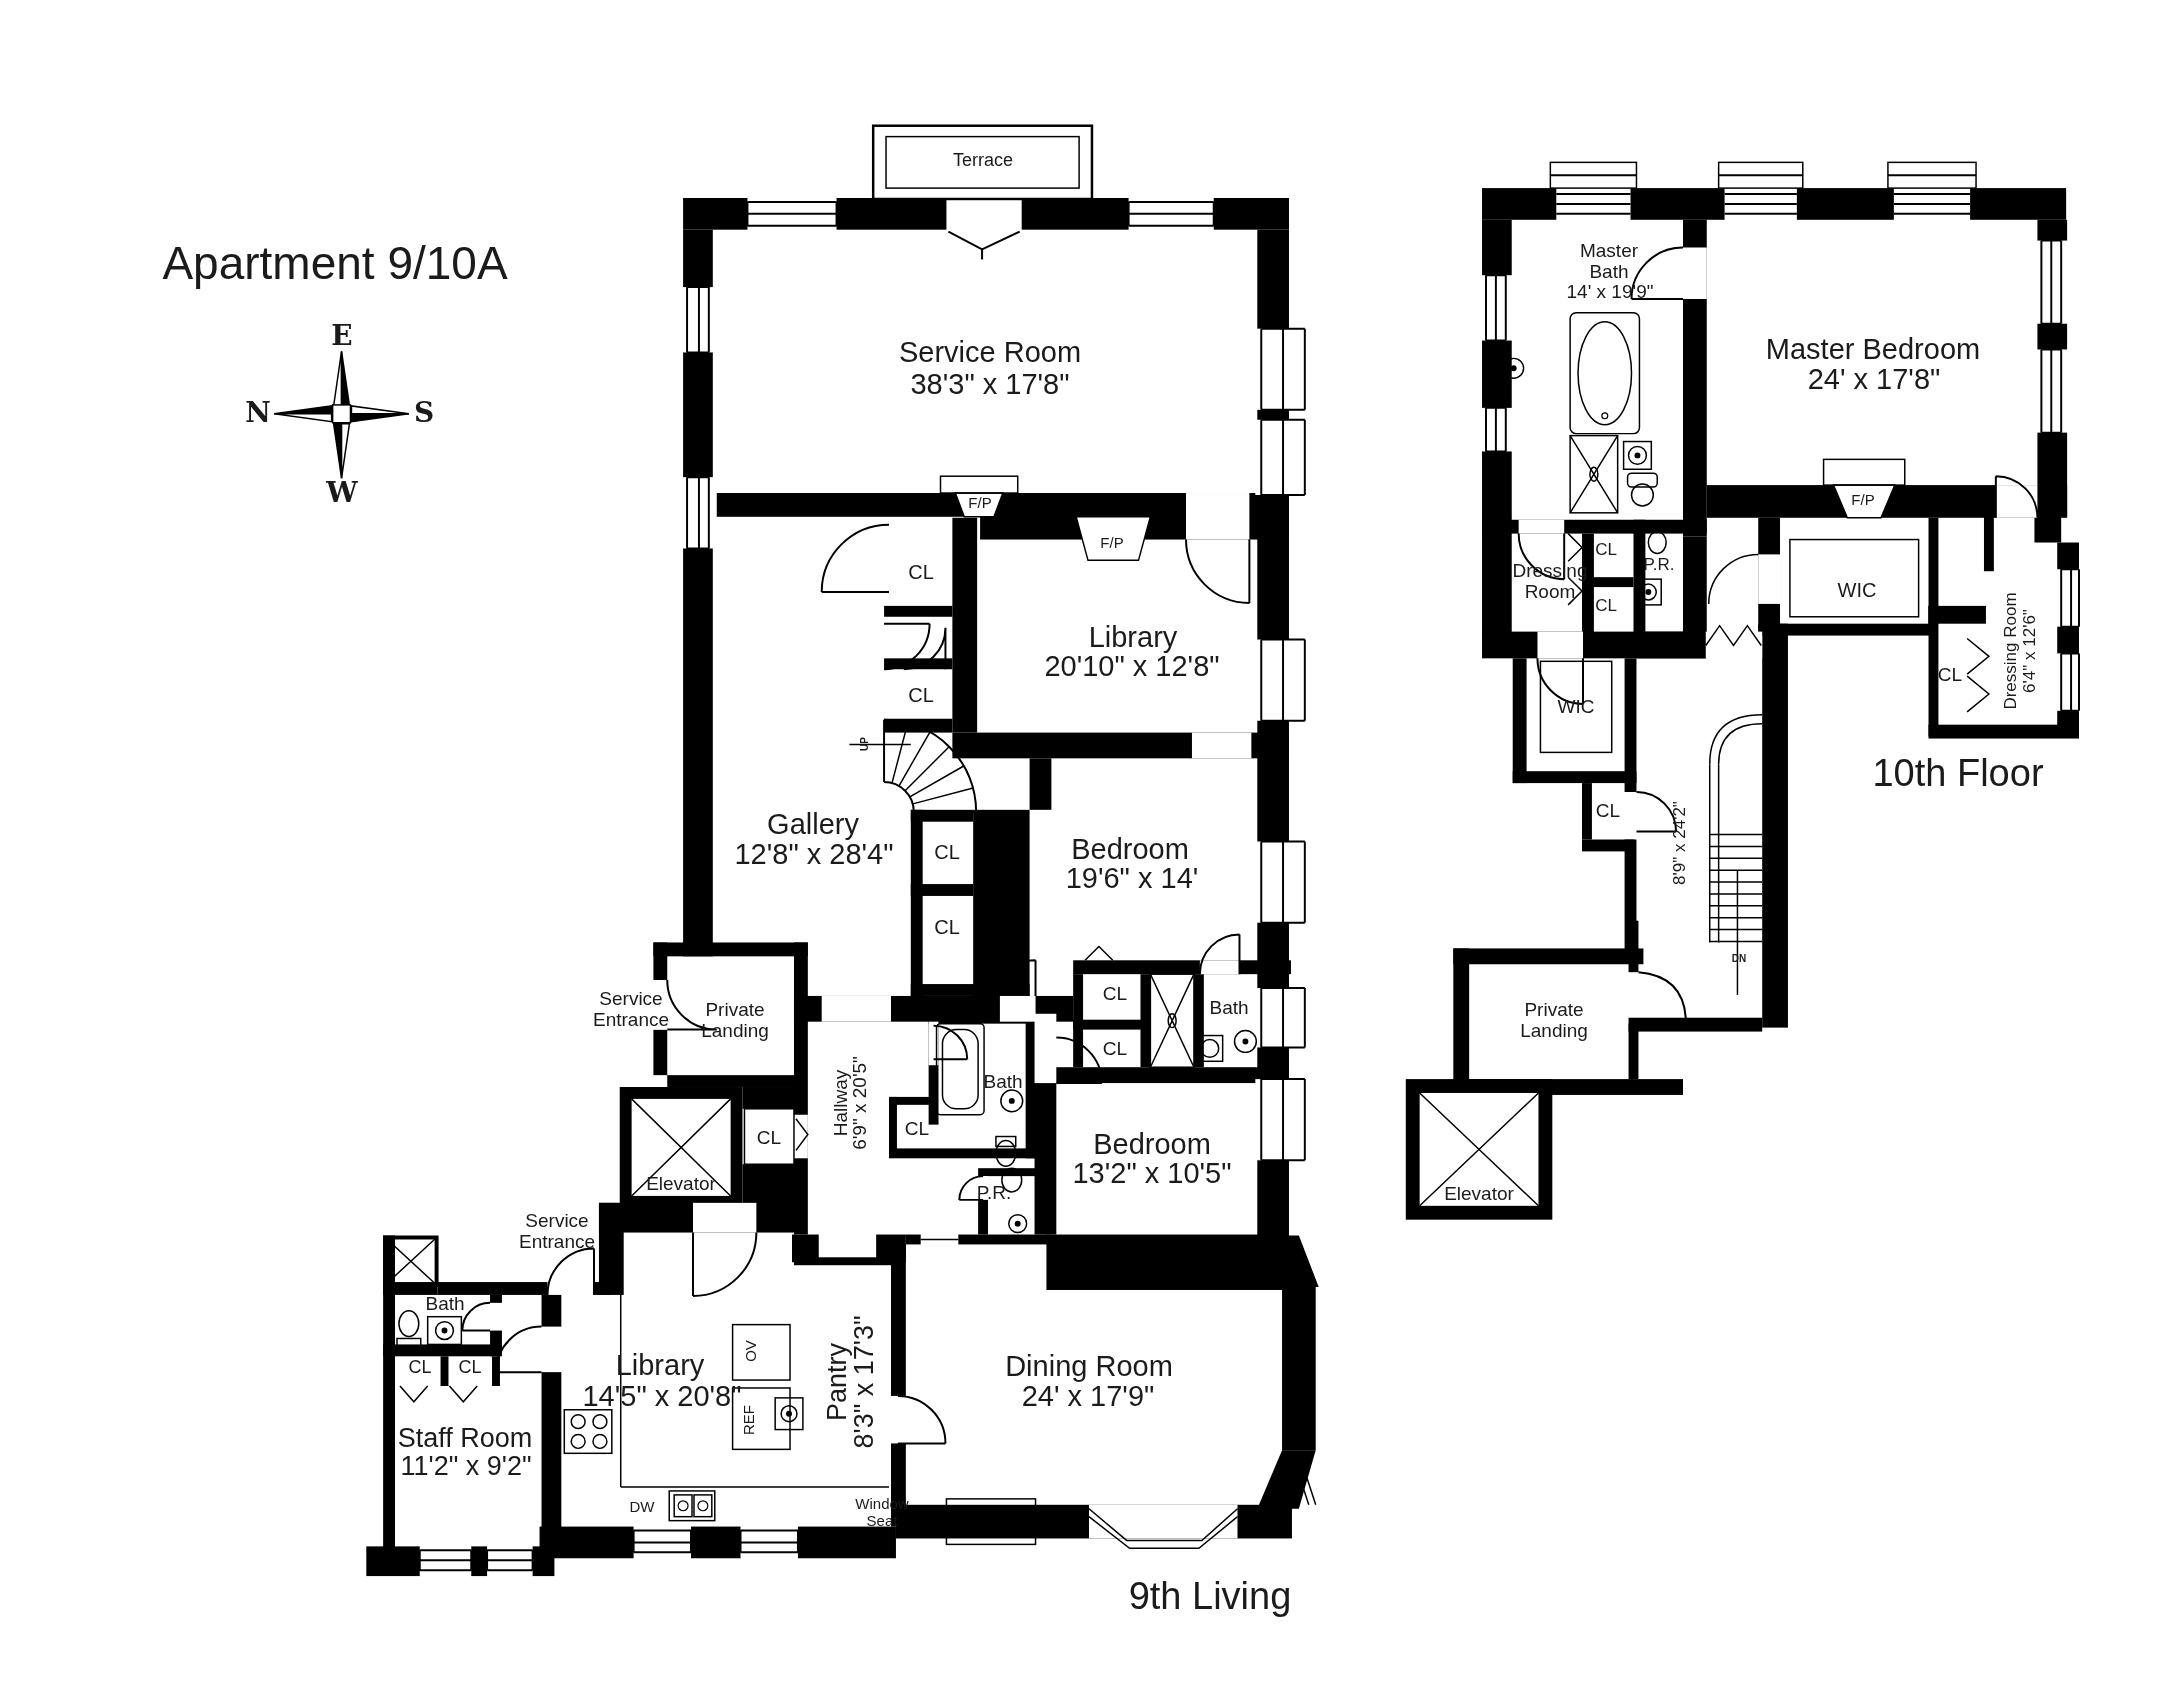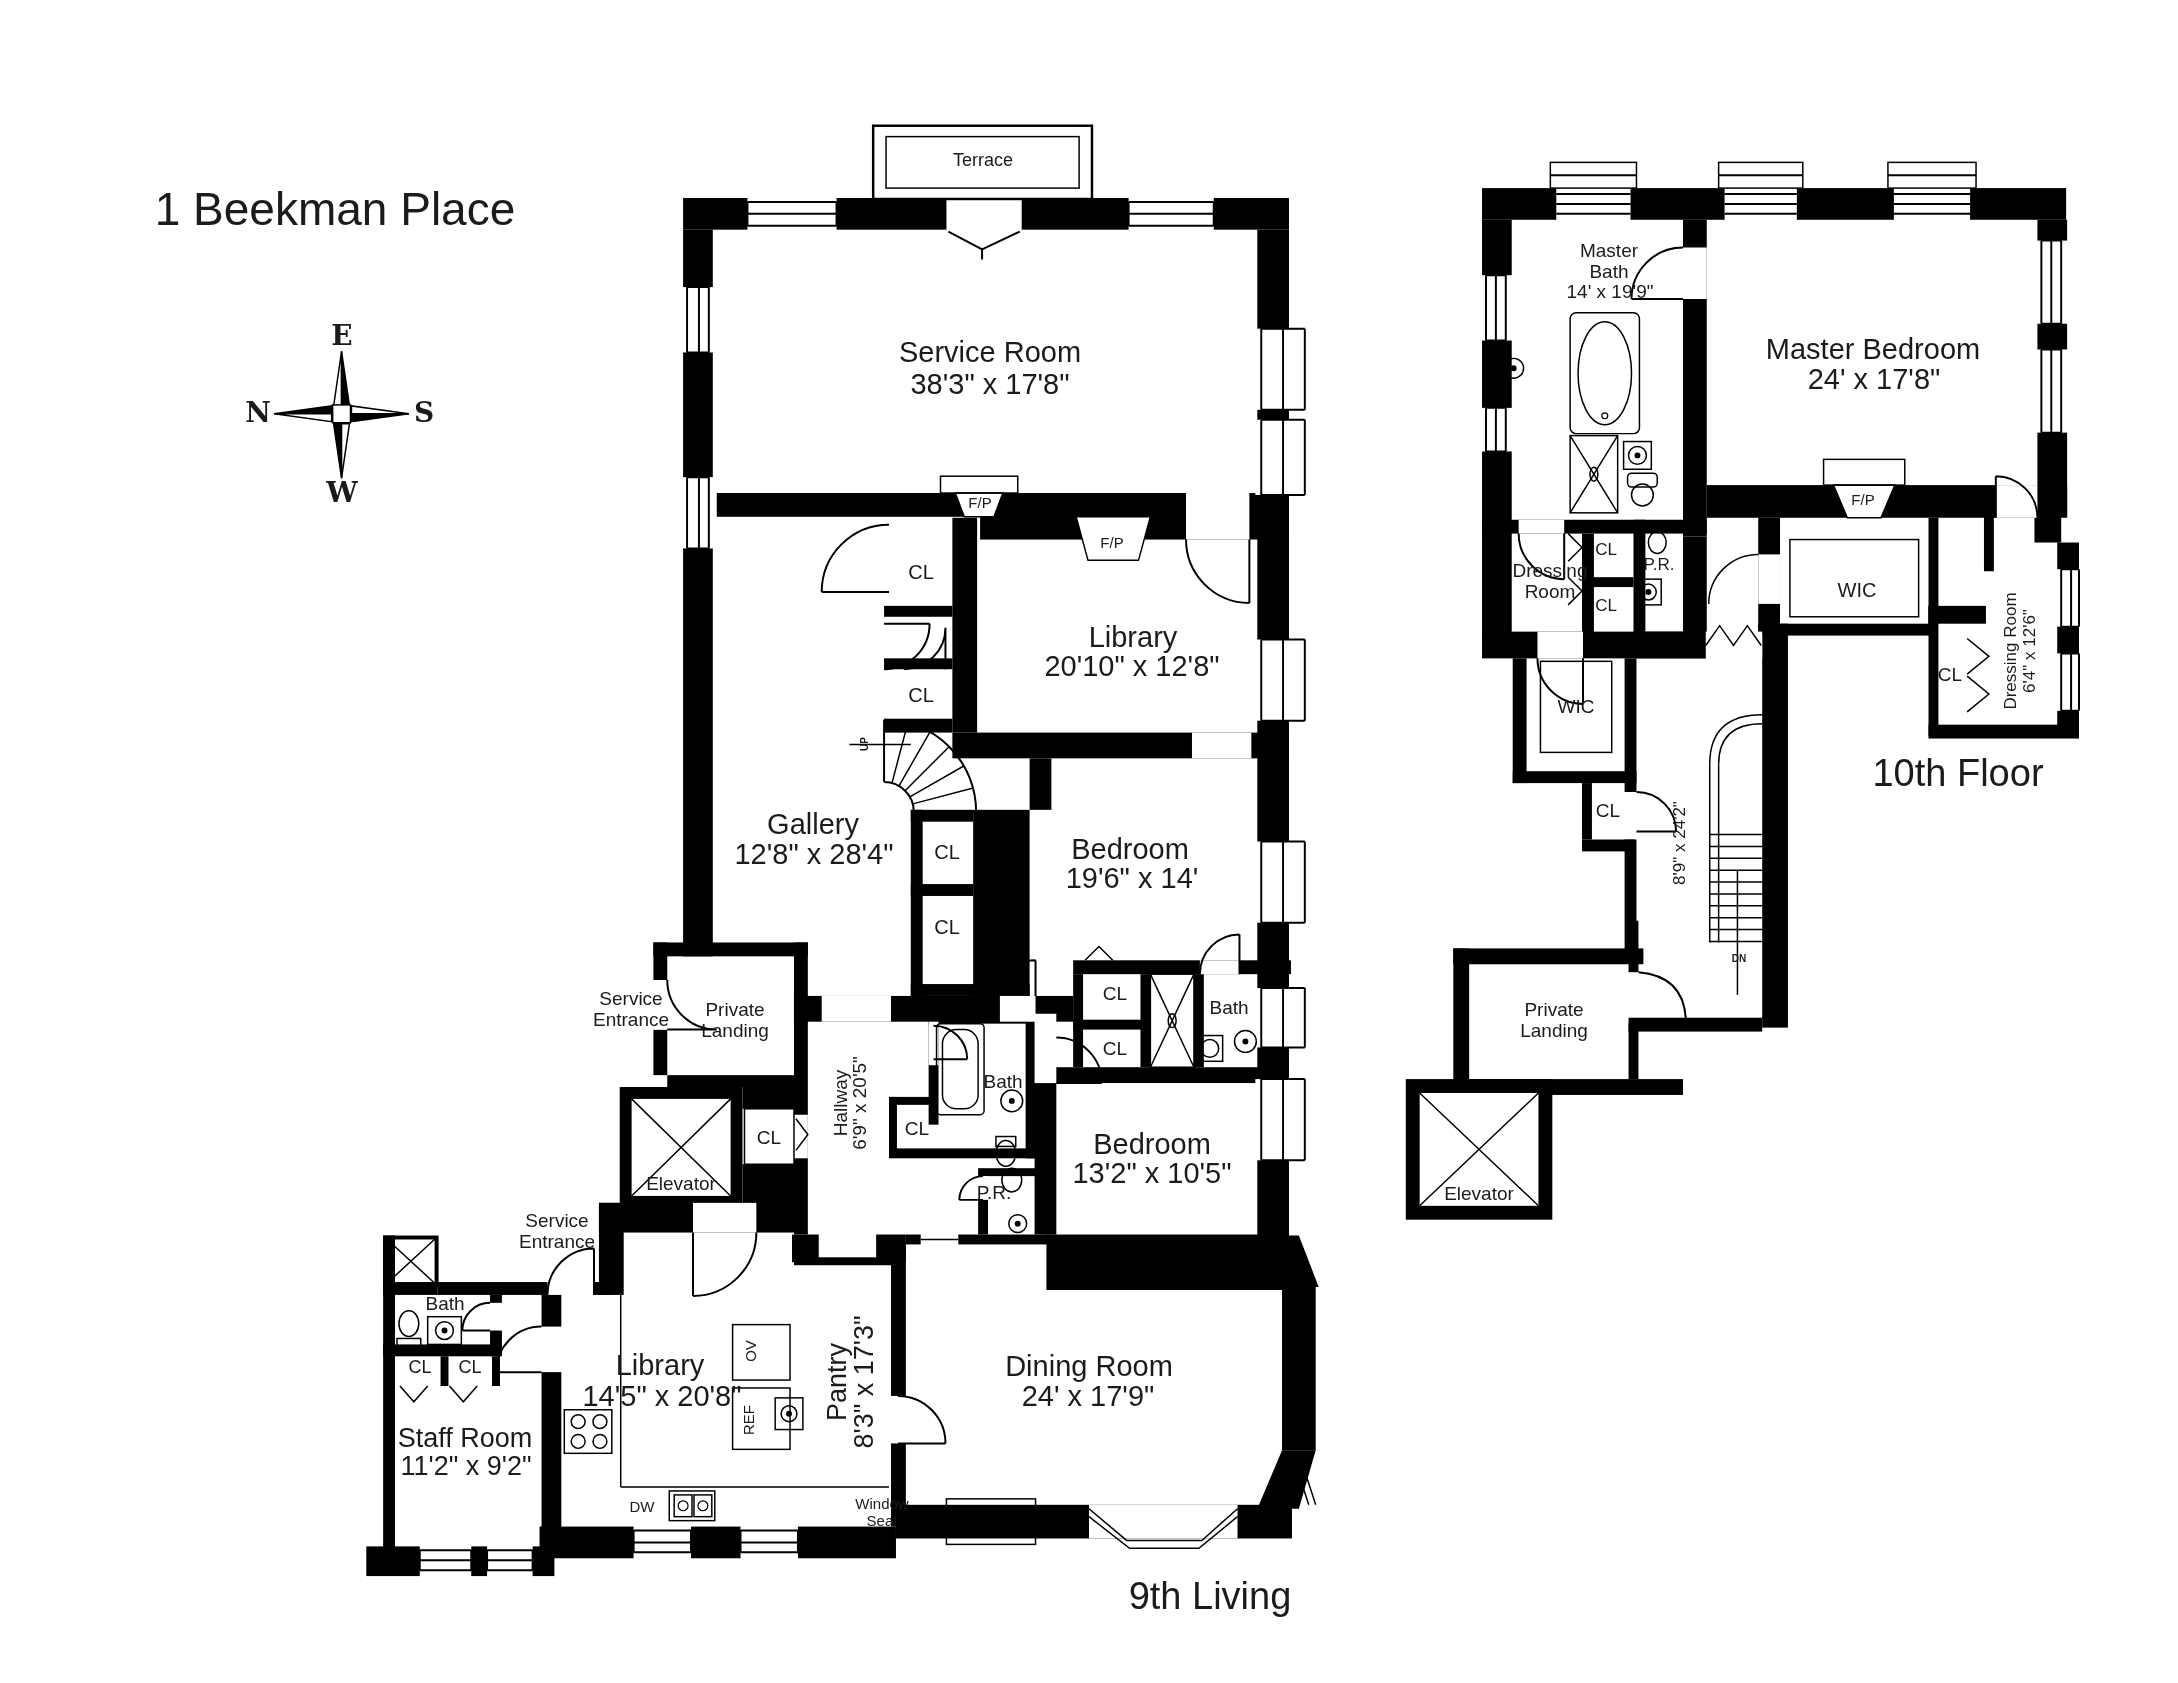--- a/index.html
+++ b/index.html
@@ -372,21 +372,21 @@
     <polygon points="277,418 335,410 335,418" fill="#000"></polygon>
     <polygon points="277,418 335,426 335,418" fill="#fff"></polygon>
     <polygon points="413,418 355,426 355,418" fill="#000"></polygon>
     <polygon points="413,418 355,410 355,418" fill="#fff"></polygon>
     <polygon points="345,483 337,428 345,428" fill="#000"></polygon>
     <polygon points="345,483 353,428 345,428" fill="#fff"></polygon>
     <rect x="336" y="409" width="18" height="18" fill="#fff"></rect>
   </g>
 </svg>
 
-  <div class="lbl t46" style="left:335px;top:210px">1 Beekman Place</div>
+  <div class="lbl t46" style="left:335px;top:264px">Apartment 9/10A</div>
 
   <div class="lbl comp" style="left:342px;top:336px">E</div>
   <div class="lbl comp" style="left:258px;top:413px">N</div>
   <div class="lbl comp" style="left:424px;top:413px">S</div>
   <div class="lbl comp" style="left:342px;top:493px">W</div>
 
   <div class="lbl t18" style="left:983px;top:160px">Terrace</div>
   <div class="lbl t30" style="left:990px;top:352px">Service Room</div>
   <div class="lbl t30" style="left:990px;top:384px">38'3" x 17'8"</div>
   <div class="lbl t15" style="left:980px;top:503px">F/P</div>

